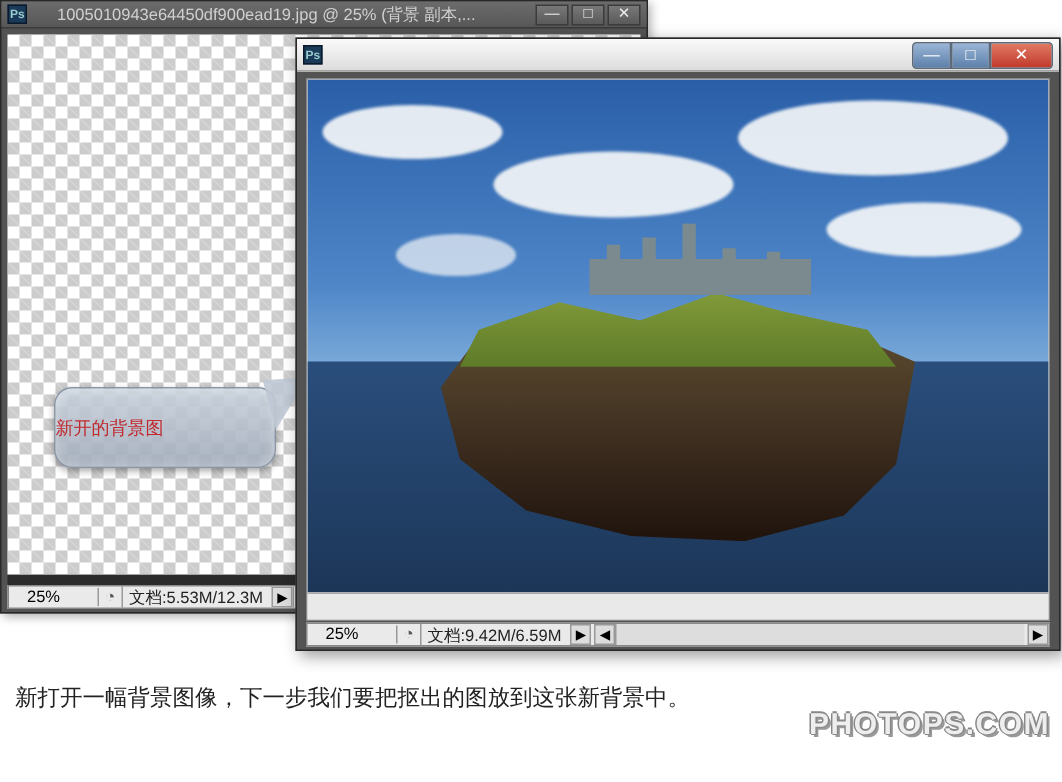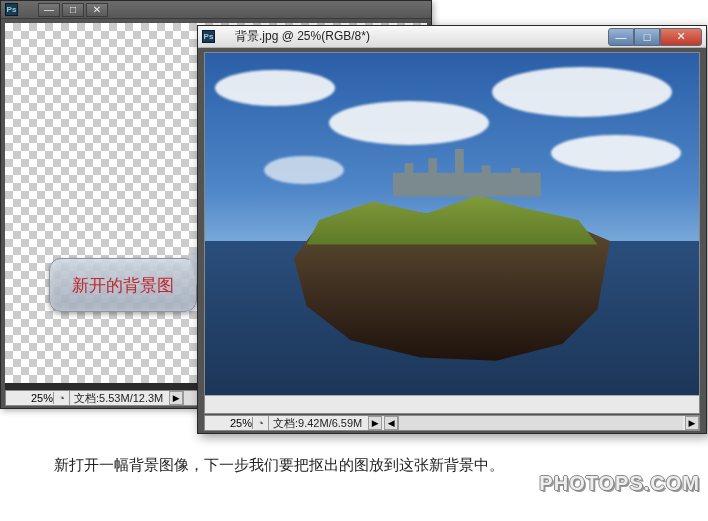--- a/index.html
+++ b/index.html
@@ -61,34 +61,34 @@
   }
   .skin { position:absolute; top:40px; left:55px; width:55px; height:90px;
     background: linear-gradient(#e9c5ad,#d9ae8f); border-radius: 30px 0 0 30px;}
   .body { position:absolute; top:250px; left:20px; width:100px; height:110px;
     background: linear-gradient(#d94a5a,#b72f46); border-radius: 20px 0 0 0;}
   .statusbar {
     position:absolute; left:4px; right:4px; bottom:2px; height:16px;
     background:#eaeaea; display:flex; align-items:center;
     border:1px solid #888; font-size:11px;
   }
-  .zoombox { width:48px; text-align:right; border-right:1px solid #999;}
+  .zoombox { width:48px; text-align:left; border-right:1px solid #999;margin-left:12px;}
   .sbicon { width:16px;height:14px;border-right:1px solid #999;display:flex;align-items:center;justify-content:center;color:#555;}
   .sblabel { padding:0 4px; color:#222;text-align:center;}
   .sbarrow { width:14px; border:1px solid #999; background:#ddd; height:14px; display:flex;align-items:center;justify-content:center; font-size:9px; margin-left:2px;}
   .sbscroll { flex:1; background:#ddd; height:14px; border-left:1px solid #999;}
 
   
   .callout {
-    position:absolute; left:49px; top:258px; width:148px; height:54px;
+    position:absolute; left:36px; top:258px; width:148px; height:54px;
     background: linear-gradient(rgba(200,210,220,.9),rgba(160,170,185,.9));
     border:1px solid #8a95a5; border-radius:12px;
     box-shadow: 0 2px 5px rgba(0,0,0,.35), inset 0 0 8px rgba(255,255,255,.4);
-    display:flex;align-items:center;justify-content:center;
-    color:#c1272d; font-size:17px;
+    display:flex;align-items:center;justify-content:flex-start;
+    color:#c1272d; font-size:12px;
     z-index:4;
   }
   .callout::after {
     content:""; position:absolute; right:-26px; top:-10px;
     width:0;height:0;
     border-left:30px solid rgba(190,200,212,.9);
     border-top:6px solid transparent;
     border-bottom:28px solid transparent;
     transform: rotate(-15deg);
   }
@@ -153,35 +153,36 @@
 
   .win2-status {
     position:absolute; left:6px; right:6px; bottom:2px; height:16px;
     background:#eaeaea; display:flex;align-items:center;
     border:1px solid #888; font-size:11px;
   }
 
   
   .caption {
     position:absolute; left:10px; top:456px; right:10px;
-    font-size:15px; color:#222;margin-left:44px;
+    font-size:15px; color:#222;
   }
   .watermark {
     position:absolute; right:8px; bottom:26px;
     font-size:20px; font-weight:900; letter-spacing:1px;
     color:#eee; text-shadow: -1px 0 #888,1px 0 #888,0 -1px #888,0 1px #888, 2px 2px 0 #999;
     font-family: Arial Black, Arial, sans-serif;
   }
 </style>
 </head>
 <body>
 
 <div class="win1">
   <div class="win1-titlebar">
     <div class="ps-icon">Ps</div>
+    <div class="win1-title">1005010943e64450df900ead19.jpg @ 25% (背景 副本,...</div>
     <div class="winctrls">
       <div class="winbtn">—</div>
       <div class="winbtn">□</div>
       <div class="winbtn">✕</div>
     </div>
   </div>
 
   <div class="win1-canvas">
     <div class="checker">
       <div class="portrait">
@@ -203,21 +204,20 @@
   </div>
 </div>
 
 <div class="callout">
   <span>新开的背景图</span>
 </div>
 
 <div class="win2">
   <div class="win2-titlebar">
     <div class="ps-icon">Ps</div>
-    <div>背景.jpg @ 25%(RGB/8*)</div>
     <div class="win2-ctrls">
       <div class="w2btn min">—</div>
       <div class="w2btn">□</div>
       <div class="w2btn close">✕</div>
     </div>
   </div>
 
   <div class="win2-canvas">
     <div class="castle-scene">
       <div class="cloud c1"></div>

